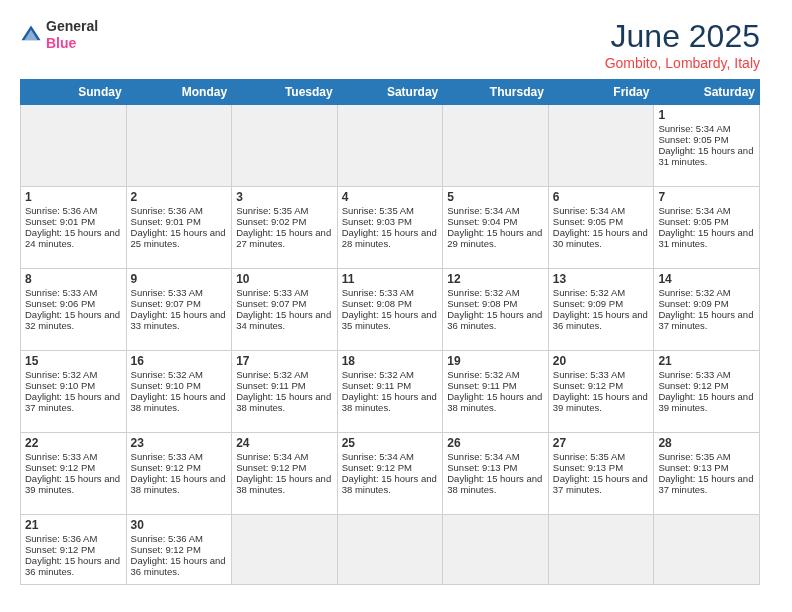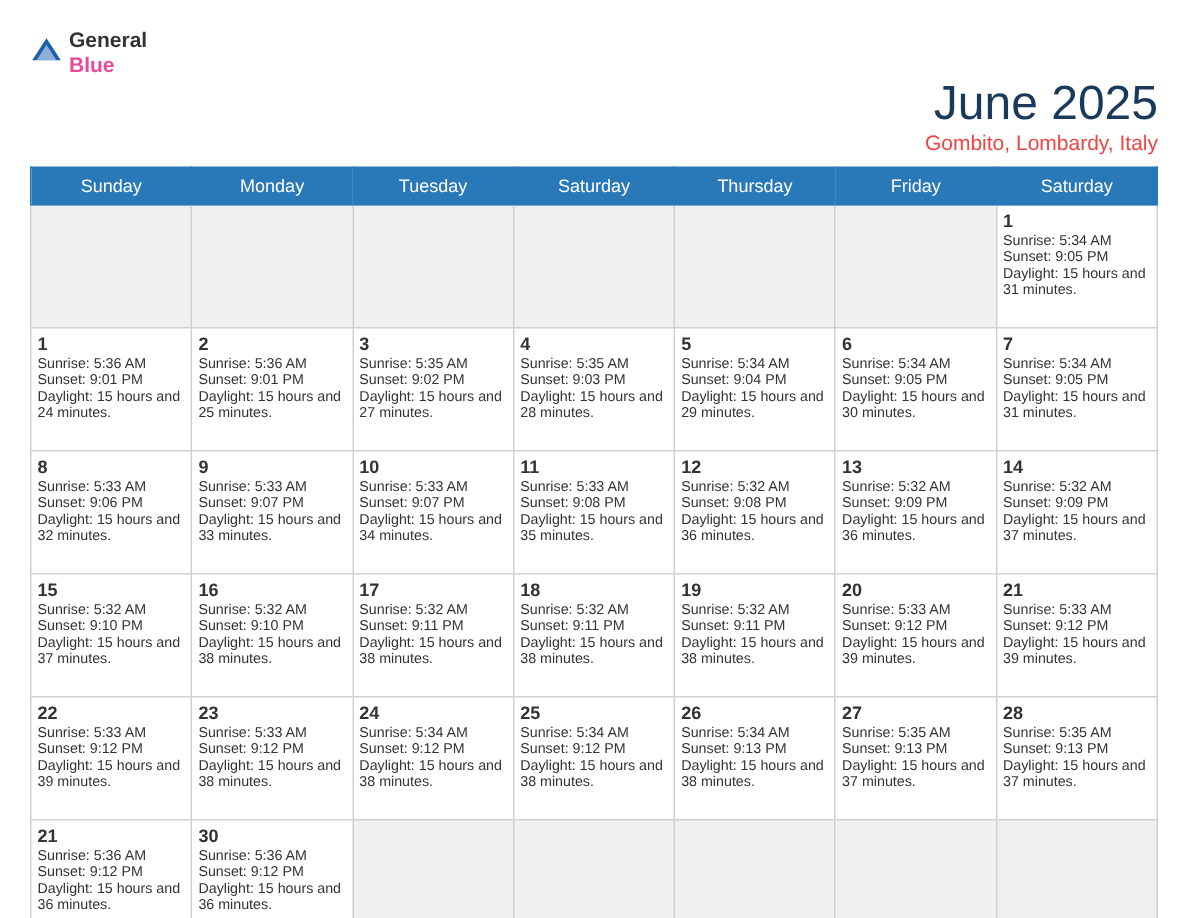--- a/index.html
+++ b/index.html
@@ -6,21 +6,21 @@
     body {
       font-family: Arial, sans-serif;
       background: #fff;
       width: 792px;
       height: 612px;
       overflow: hidden;
     }
     .page {
       width: 792px;
       height: 612px;
-      padding: 18px 20px 10px 20px;
+      padding: 18px 32px 10px 20px;
       background: #fff;
     }
     .header {
       display: flex;
       justify-content: space-between;
       align-items: flex-start;
       margin-bottom: 8px;
     }
     .logo {
       display: flex;
@@ -33,43 +33,42 @@
     }
     .logo-general { color: #333; }
     .logo-blue { color: #ec4899; }
     .logo-icon {
       width: 22px;
       height: 22px;
       margin-right: 4px;
     }
     .title-block {
       text-align: right;
-      margin-top: 32px;
     }
     .month-title {
       font-size: 32px;
       color: #1a3a5c;
       font-weight: normal;
     }
     .location {
       font-size: 14px;
       color: #ef4444;
     }
     table {
       width: 100%;
       border-collapse: collapse;
       table-layout: fixed;
     }
     th {
       background-color: #2979b8;
       color: #fff;
       font-size: 12px;
-      font-weight: normal;
+      font-weight: bold;
       padding: 5px 4px;
-      text-align: center;
+      text-align: right;
       border: 1px solid #2979b8;
     }
     td {
       border: 1px solid #d0d0d0;
       vertical-align: top;
       padding: 3px 4px;
       font-size: 9.5px;
       color: #333;
       height: 82px;
       background: #fff;

